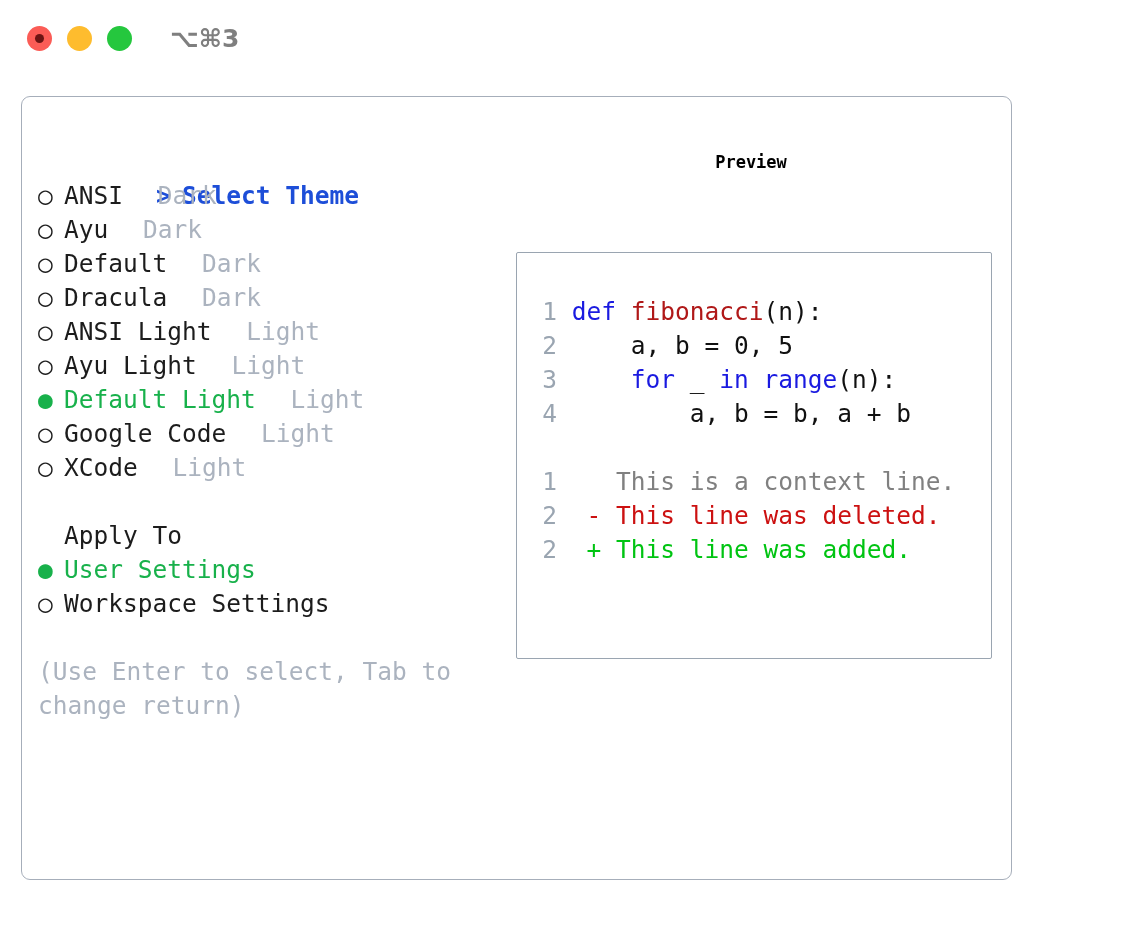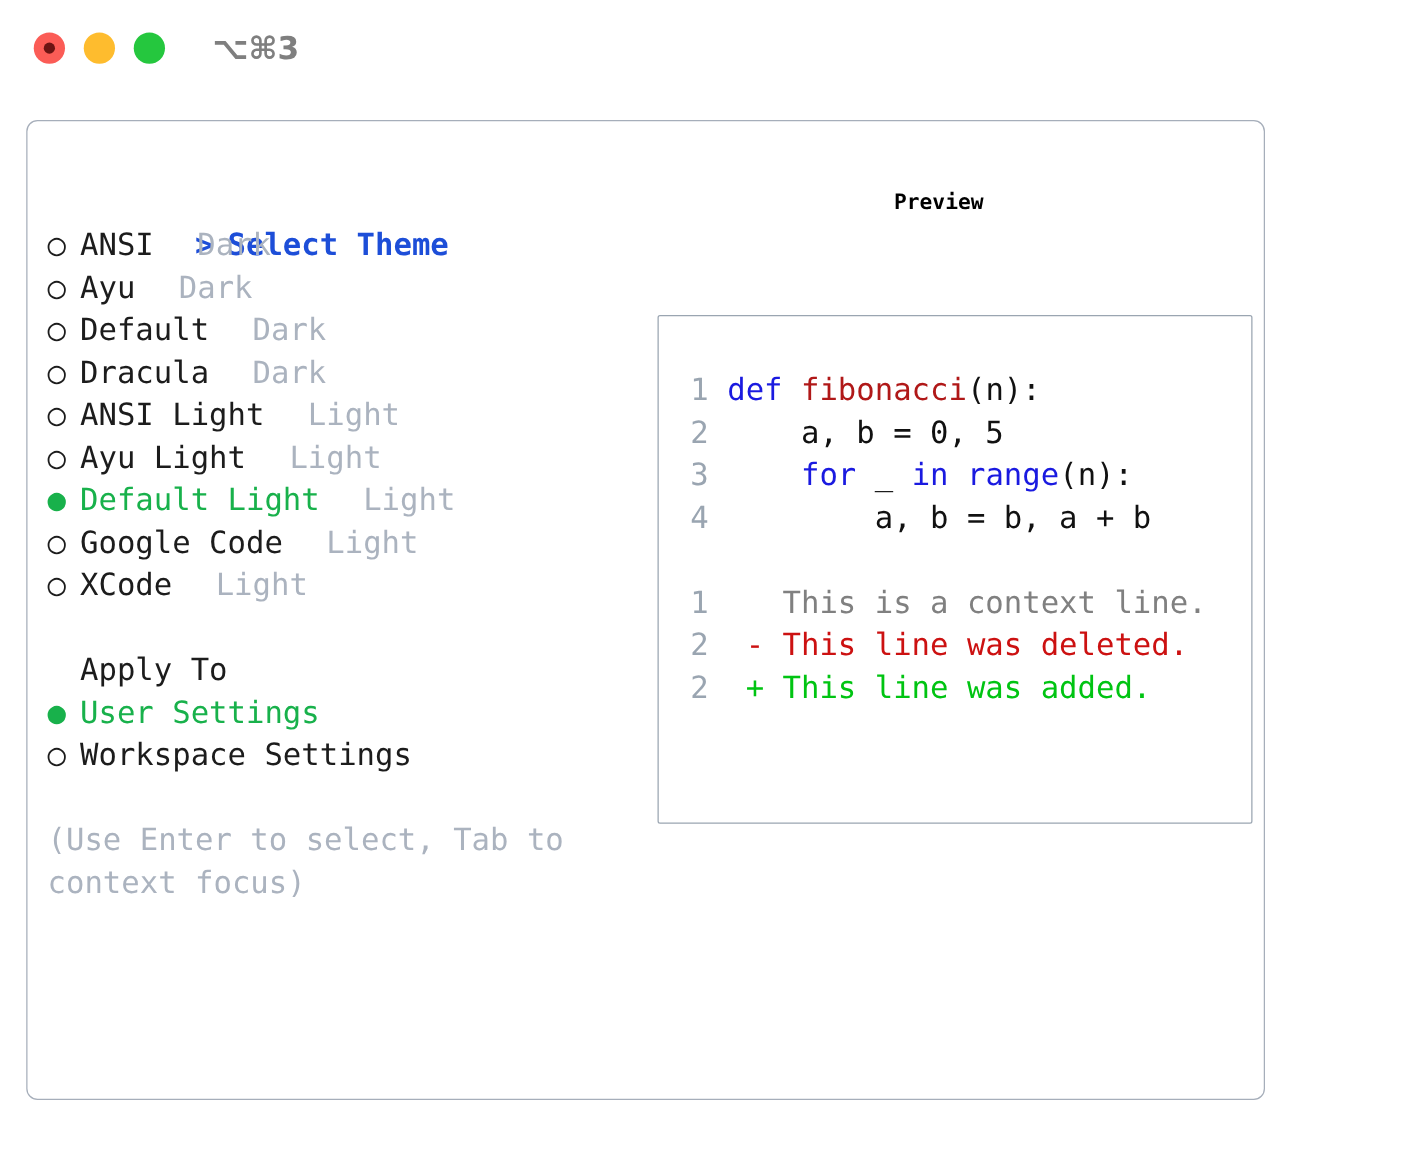--- a/index.html
+++ b/index.html
@@ -124,21 +124,21 @@
   }
   #preview-title {
     font-size: 17px;
     font-weight: bold;
     color: #000000;
     line-height: 34px;
     text-align: center;
   }
   #code-box {
     position: absolute;
-    left: 25px;
+    left: 15px;
     top: 107px;
     width: 476px;
     height: 407px;
     border: 1.6px solid #9aa5b1;
     box-sizing: border-box;
     border-radius: 2px;
   }
   #code-inner {
     position: absolute;
     left: 12px;
@@ -201,21 +201,21 @@
 
       <div class="row" id="apply-heading">Apply To</div>
 
       <div id="apply-list">
           <div class="row"><span class="marker sel">●</span><span class="lbl sel">User Settings</span></div>
           <div class="row"><span class="marker unsel">○</span><span class="lbl">Workspace Settings</span></div>
         </div>
 
       <div class="spacer-row"></div>
 
-      <div id="hint">(Use Enter to select, Tab to context focus)</div>
+      <div id="hint">(Use Enter to select, Tab to change return)</div>
     </div>
 
     <div id="right-col">
       <div id="preview-title">Preview</div>
 
       <div id="code-box">
         <div id="code-inner">
           <div id="code-lines">
               <div class="code-row"><span class="ln">1</span><span class="tok-pl"> </span><span class="tok-kw">def</span><span class="tok-pl"> </span><span class="tok-fn">fibonacci</span><span class="tok-pl">(n):</span></div>
               <div class="code-row"><span class="ln">2</span><span class="tok-pl"> </span><span class="tok-pl">    a, b = 0, 5</span></div>

